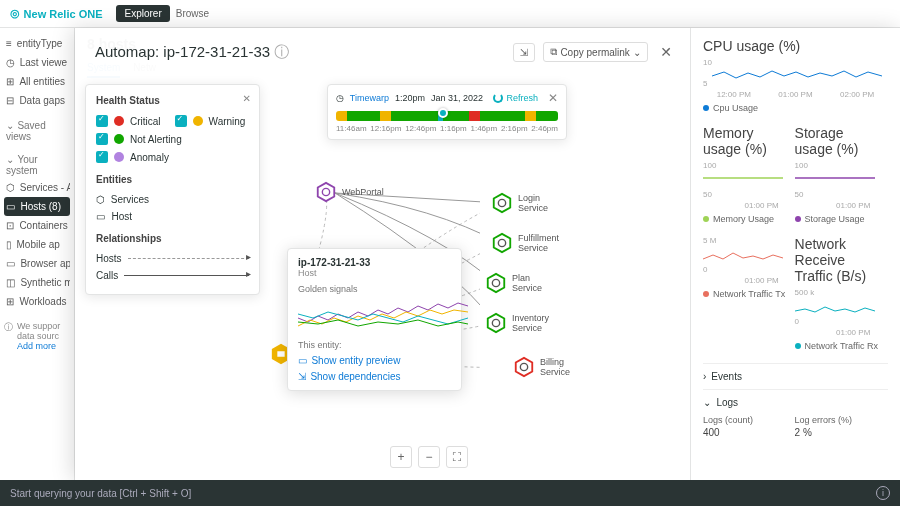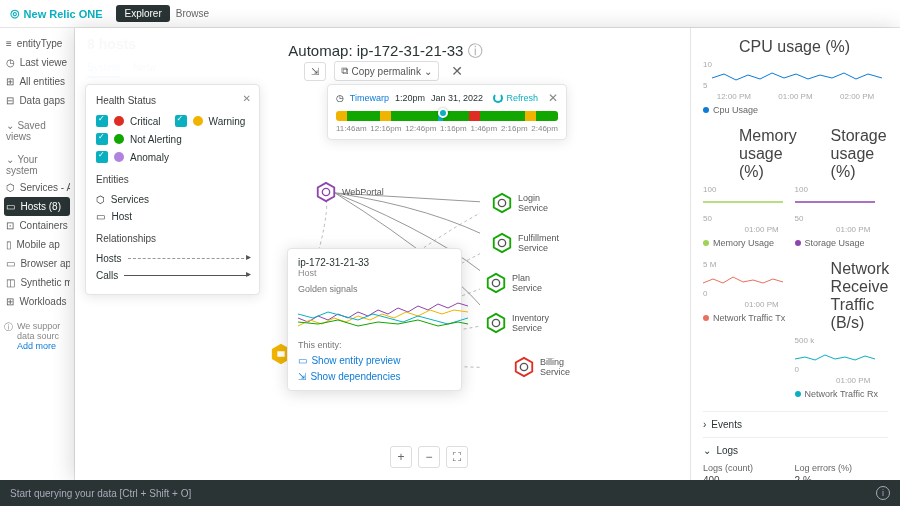--- a/index.html
+++ b/index.html
@@ -23,29 +23,29 @@
 .entity-h { font-size: 12px; font-weight: 600; margin-top: 14px; }
 .host-list { margin-top: 6px; }
 .host-list .hr { display: flex; align-items: center; gap: 4px; padding: 4px 0; font-size: 10px; }
 .dot { width: 7px; height: 7px; border-radius: 50%; display: inline-block; }
 .dot.g { border: 2px solid #11a600; }
 .dot.gr { border: 2px solid #888; }
 .dot.y { border: 2px solid #f0b400; }
 
 .overlay { position: absolute; top: 28px; left: 75px; width: 825px; height: 452px; background: rgba(255,255,255,0.97); box-shadow: -3px 0 20px rgba(0,0,0,0.15); display: flex; }
 .ov-main { position: relative; flex: 1; padding: 14px 14px 14px 20px; }
-.ov-header { display: flex; align-items: center; justify-content: space-between; flex-direction: column; }
+.ov-header { display: flex; align-items: center; justify-content: space-between; }
 .ov-title { font-size: 15px; font-weight: 400; }
 .ov-actions { display: flex; align-items: center; gap: 8px; font-size: 10px; color: #555; }
 .ov-actions .btn { padding: 3px 6px; border: 1px solid #ddd; border-radius: 3px; cursor: pointer; display: inline-flex; align-items: center; gap: 3px; }
 .closex { font-size: 14px; cursor: pointer; color: #666; padding: 0 4px; }
 
 .canvas-area { position: absolute; top: 50px; left: 0; right: 210px; bottom: 0; }
 .filter-card { position: absolute; top: 6px; left: 10px; width: 175px; background: #fff; border: 1px solid #e3e4e4; border-radius: 4px; box-shadow: 0 2px 12px rgba(0,0,0,0.1); padding: 10px; font-size: 10px; }
-.filter-card .fh { font-weight: 400; margin-bottom: 6px; color: #444; }
+.filter-card .fh { font-weight: 700; margin-bottom: 6px; color: #444; }
 .filter-card .frow { display: flex; align-items: center; gap: 6px; padding: 3px 0; }
 .filter-card .cb { width: 12px; height: 12px; background: #0ab0bf; border-radius: 2px; position: relative; }
 .filter-card .cb::after { content: "✓"; color: #fff; font-size: 8px; position: absolute; top: -1px; left: 2px; }
 .filter-card .sw { width: 10px; height: 10px; border-radius: 50%; }
 .filter-card .closef { position: absolute; top: 8px; right: 8px; cursor: pointer; color: #888; }
 .filter-card .arrow-line { flex:1; border-top: 1px dashed #999; position: relative; }
 .filter-card .arrow-solid { flex:1; border-top: 1px solid #555; position: relative; }
 .filter-card .arrow-line::after, .filter-card .arrow-solid::after { content:"▸"; position:absolute; right:-2px; top:-8px; font-size:10px; color:#555; }
 
 .tw-card { position: absolute; top: 6px; left: 252px; width: 240px; background: #fff; border: 1px solid #e3e4e4; border-radius: 4px; box-shadow: 0 2px 12px rgba(0,0,0,0.1); padding: 6px 8px; font-size: 9px; }
@@ -56,32 +56,32 @@
 .tw-bar { height: 10px; margin-top: 6px; background: linear-gradient(90deg,#f0b400 0 5%,#11a600 5% 20%,#f0b400 20% 25%,#11a600 25% 46%,#0ab0bf 46% 48%,#11a600 48% 60%,#df2d24 60% 65%,#11a600 65% 85%,#f0b400 85% 90%,#11a600 90% 100%); border-radius: 3px; position: relative; }
 .tw-bar .cursor { position: absolute; left: 46%; top: -3px; width: 10px; height: 10px; border-radius: 50%; background: #0ab0bf; border: 2px solid #fff; box-shadow: 0 0 3px rgba(0,0,0,0.3); }
 .tw-ticks { display: flex; justify-content: space-between; margin-top: 3px; font-size: 8px; color: #888; }
 
 .node { position: absolute; display: flex; align-items: center; gap: 5px; font-size: 9px; color: #555; }
 .hex { width: 22px; height: 22px; display: flex; align-items: center; justify-content: center; }
 .hex svg { width: 22px; height: 22px; }
 .edges { position:absolute; top:0; left:0; width:100%; height:100%; pointer-events:none; }
 
 .popover { position: absolute; top: 170px; left: 212px; width: 175px; background: #fff; border: 1px solid #e3e4e4; border-radius: 4px; box-shadow: 0 2px 16px rgba(0,0,0,0.15); padding: 8px 10px; font-size: 10px; }
-.popover .ptitle { font-weight: 400; }
+.popover .ptitle { font-weight: 700; }
 .popover .psub { color: #888; font-size: 9px; }
 .popover .psec { color: #777; margin-top: 6px; font-size: 9px; }
 .popover .plink { color: #0e7bd6; display: flex; align-items: center; gap: 4px; margin-top: 5px; cursor: pointer; }
 .popover .spark { height: 34px; margin-top: 4px; }
 
 .map-ctrls { position: absolute; bottom: 12px; right: 12px; display: flex; gap: 6px; }
 .map-ctrls .mc { width: 22px; height: 22px; border: 1px solid #ddd; border-radius: 3px; background: #fff; display: flex; align-items: center; justify-content: center; cursor: pointer; font-size: 12px; color: #666; }
 
 .rpanel { width: 210px; border-left: 1px solid #e3e4e4; padding: 10px 12px; overflow: hidden; font-size: 10px; }
 .rpanel .metric { margin-bottom: 12px; }
-.rpanel .mtitle { font-size: 16px; color: #444; margin-bottom: 4px; margin-left: 36px; }
+.rpanel .mtitle { font-size: 14px; color: #444; margin-bottom: 4px; }
 .rpanel .half { width: 48%; display: inline-block; vertical-align: top; }
 .rpanel .yax { font-size: 8px; color: #aaa; }
 .rpanel .xax { font-size: 8px; color: #aaa; display: flex; justify-content: space-around; margin-top: 2px; }
 .rpanel .legend { font-size: 9px; color: #666; margin-top: 4px; display: flex; align-items: center; gap: 4px; }
 .rpanel .ld { width: 6px; height: 6px; border-radius: 50%; }
 .rpanel .sect { border-top: 1px solid #eee; padding: 7px 0; display: flex; align-items: center; gap: 5px; cursor: pointer; }
 .rpanel .stat { display:inline-block; width:48%; vertical-align:top; }
 .rpanel .statlbl { font-size:9px; color:#666; }
 .rpanel .statval { font-size:10px; color:#444; margin-top:2px; }
 

